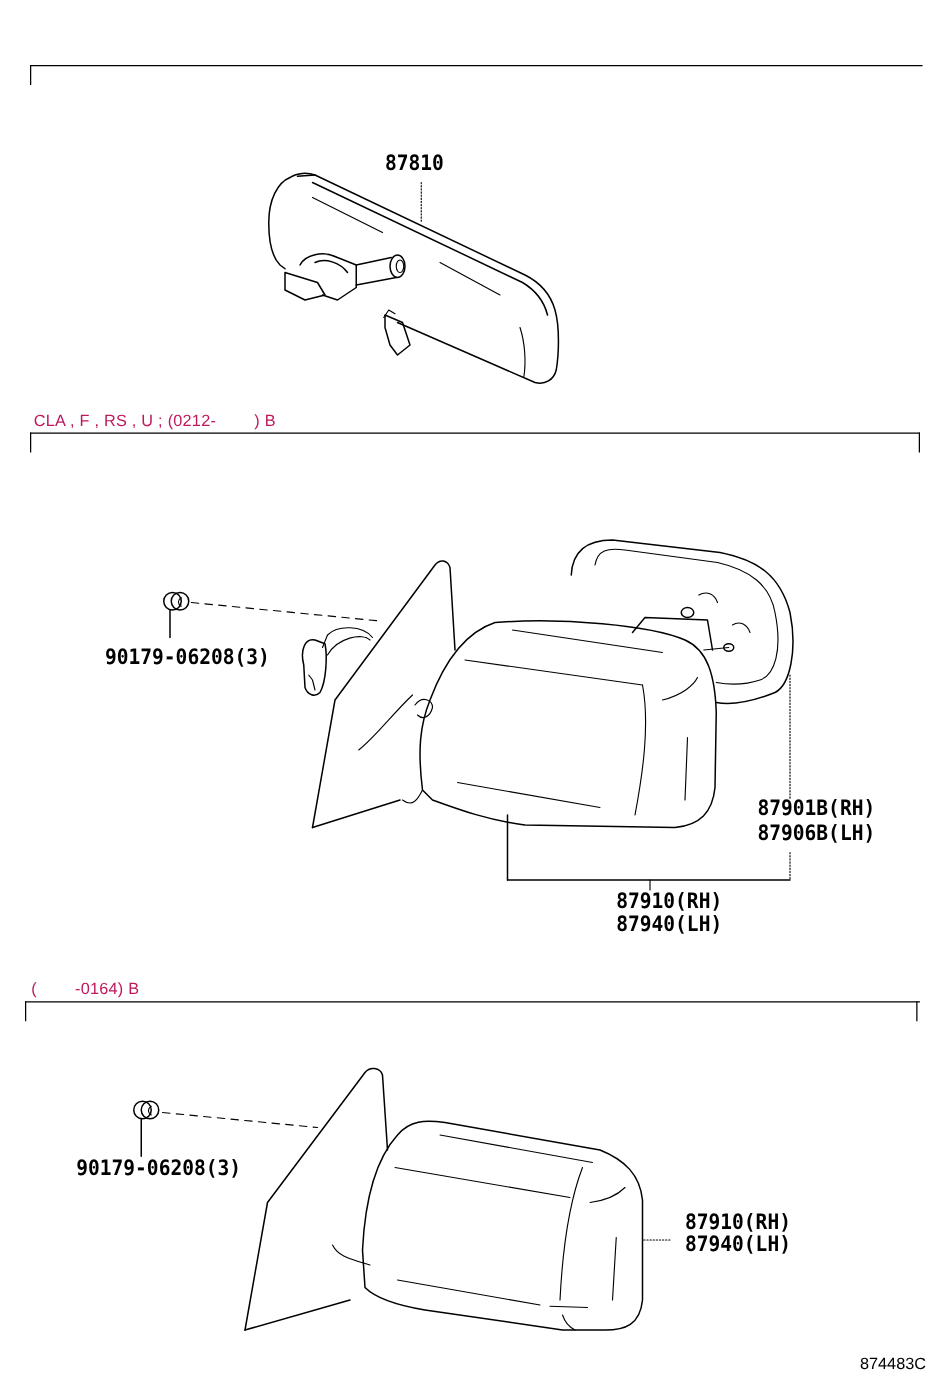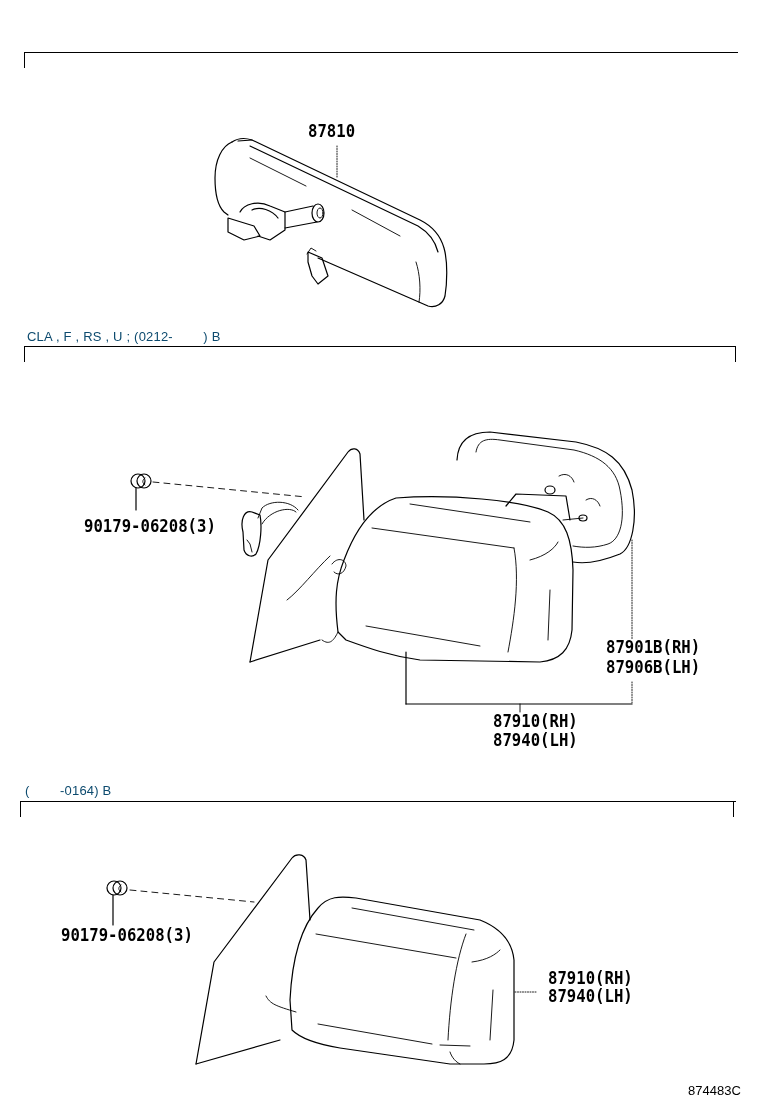--- a/index.html
+++ b/index.html
@@ -1,18 +1,18 @@
 <!DOCTYPE html>
 <html><head>
 <meta charset="utf-8">
 <style>
   html, body { margin: 0; padding: 0; background: #ffffff; }
   body { width: 760px; height: 1112px; position: relative; overflow: hidden; font-family: "Liberation Sans", sans-serif; color: #000; }
   .frame-line { position: absolute; background: #000; }
-  .section-caption { position: absolute; font-family: "Liberation Sans", sans-serif; font-size: 13px; color: #0c4a6e; white-space: pre; letter-spacing: 0.2px; }
+  .section-caption { position: absolute; font-family: "Liberation Sans", sans-serif; font-size: 13px; color: #be185d; white-space: pre; letter-spacing: 0.2px; }
   .part-label { position: absolute; font-family: "DejaVu Sans Mono", monospace; font-weight: bold; font-size: 17px; line-height: 18px; color: #000; white-space: pre; transform: scaleX(0.92); transform-origin: left top; }
   .diagram-id { position: absolute; font-family: "Liberation Sans", sans-serif; font-size: 13px; color: #000; }
   svg.art { position: absolute; left: 0; top: 0; width: 760px; height: 1112px; }
   svg.art path, svg.art line, svg.art polyline, svg.art ellipse, svg.art circle, svg.art rect { fill: none; stroke: #000; stroke-width: 1.2; stroke-linecap: round; stroke-linejoin: round; }
   svg.art .thin { stroke-width: 0.9; }
   svg.art .dash { stroke-dasharray: 6 5; stroke-width: 0.9; }
   svg.art .dot { stroke-dasharray: 1 1.5; stroke-width: 0.9; }
 </style>
 </head>
 <body>

